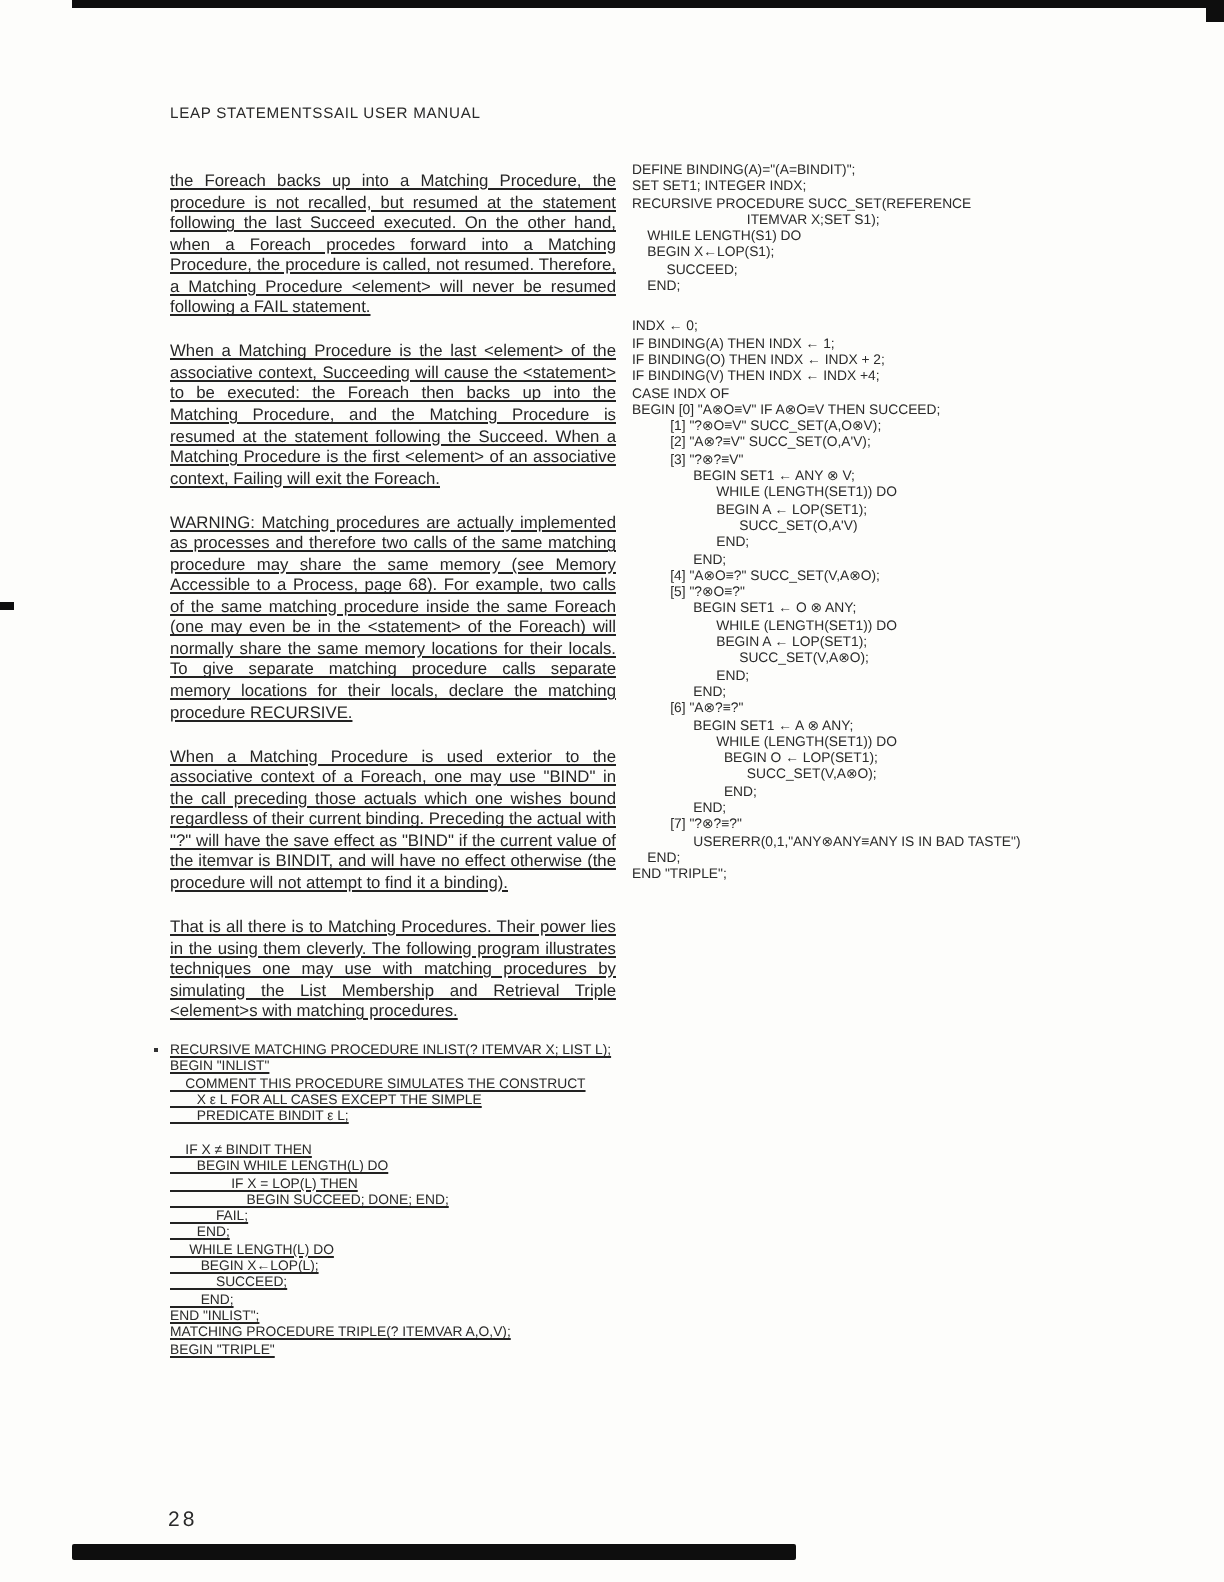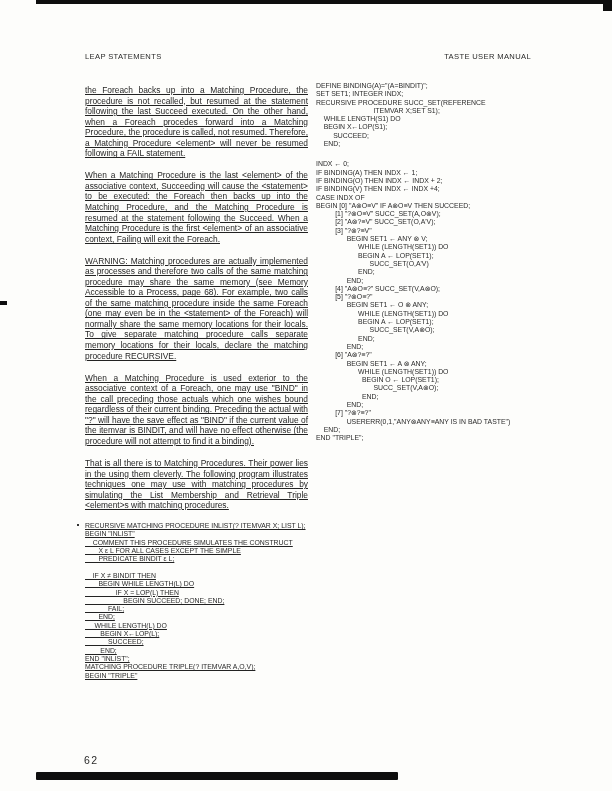--- a/index.html
+++ b/index.html
@@ -4,21 +4,21 @@
 <style>
   html,body { margin:0; padding:0; background:#ffffff; }
   .page {
     position:relative; width:612px; height:791px;
     background:#fdfdfb; overflow:hidden;
     font-family:"Liberation Sans", sans-serif;
     color:#222222;
   }
   .header {
     position:absolute; left:85px; top:52px; width:446px;
-    display:flex; justify-content:space-between;
+    display:flex; 
     font-size:7.6px; letter-spacing:0.35px; color:#2a2a2a;
   }
   .leftcol { position:absolute; left:85px; top:85px; width:223px;text-decoration:underline; }
   .leftcol p {
     margin:0 0 11.5px 0;
     font-size:8.4px; line-height:10.55px;
     text-align:justify; color:#262626;
   }
   pre.code {
     margin:0;
@@ -48,21 +48,21 @@
 
 <div class="page">
 
   <div class="artifact a-top-bar"></div>
   <div class="artifact a-top-corner"></div>
   <div class="artifact a-left-tick"></div>
   <div class="artifact a-bottom-bar"></div>
 
   <div class="header">
     <span>LEAP STATEMENTS</span>
-    <span>TASTE USER MANUAL</span>
+    <span>SAIL USER MANUAL</span>
   </div>
 
   <div class="leftcol">
     <p>the Foreach backs up into a Matching Procedure, the procedure is not recalled, but resumed at the statement following the last Succeed executed.  On the other hand, when a Foreach procedes forward into a Matching Procedure, the procedure is called, not resumed.  Therefore, a Matching Procedure &lt;element&gt; will never be resumed following a FAIL statement.</p>
     <p>When a Matching Procedure is the last &lt;element&gt; of the associative context, Succeeding will cause the &lt;statement&gt; to be executed:    the Foreach then backs up into the Matching Procedure, and the Matching Procedure is resumed at the statement following the Succeed.  When a Matching Procedure is the first &lt;element&gt; of an associative context, Failing will exit the Foreach.</p>
     <p>WARNING:    Matching procedures are actually implemented as processes and therefore two calls of the same matching procedure may share the same memory (see Memory Accessible to a Process, page 68).  For example, two calls of the same matching procedure inside the same Foreach (one may even be in the &lt;statement&gt; of the Foreach) will normally share the same memory locations for their locals.  To give separate matching procedure calls separate memory locations for their locals, declare the matching procedure RECURSIVE.</p>
     <p>When a Matching Procedure is used exterior to the associative context of a Foreach, one may use "BIND" in the call preceding those actuals which one wishes bound regardless of their current binding.  Preceding the actual with "?" will have the save effect as "BIND" if the current value of the itemvar is BINDIT, and will have no effect otherwise (the procedure will not attempt to find it a binding).</p>
     <p>That is all there is to Matching Procedures.  Their power lies in the using them cleverly.  The following program illustrates techniques one may use with matching procedures by simulating the List Membership and Retrieval Triple &lt;element&gt;s with matching procedures.</p>
 
     <pre class="code code-inlist"><span class="margin-dot"></span><span>RECURSIVE MATCHING PROCEDURE INLIST(? ITEMVAR X; LIST L);
@@ -125,15 +125,15 @@
                         BEGIN O ← LOP(SET1);
                               SUCC_SET(V,A⊗O);
                         END;
                 END;
           [7] "?⊗?≡?"
                 USERERR(0,1,"ANY⊗ANY≡ANY IS IN BAD TASTE")
     END;
 END "TRIPLE";</pre>
   </div>
 
-  <div class="pageno">62</div>
+  <div class="pageno">28</div>
 
 </div>
 
 </body></html>

